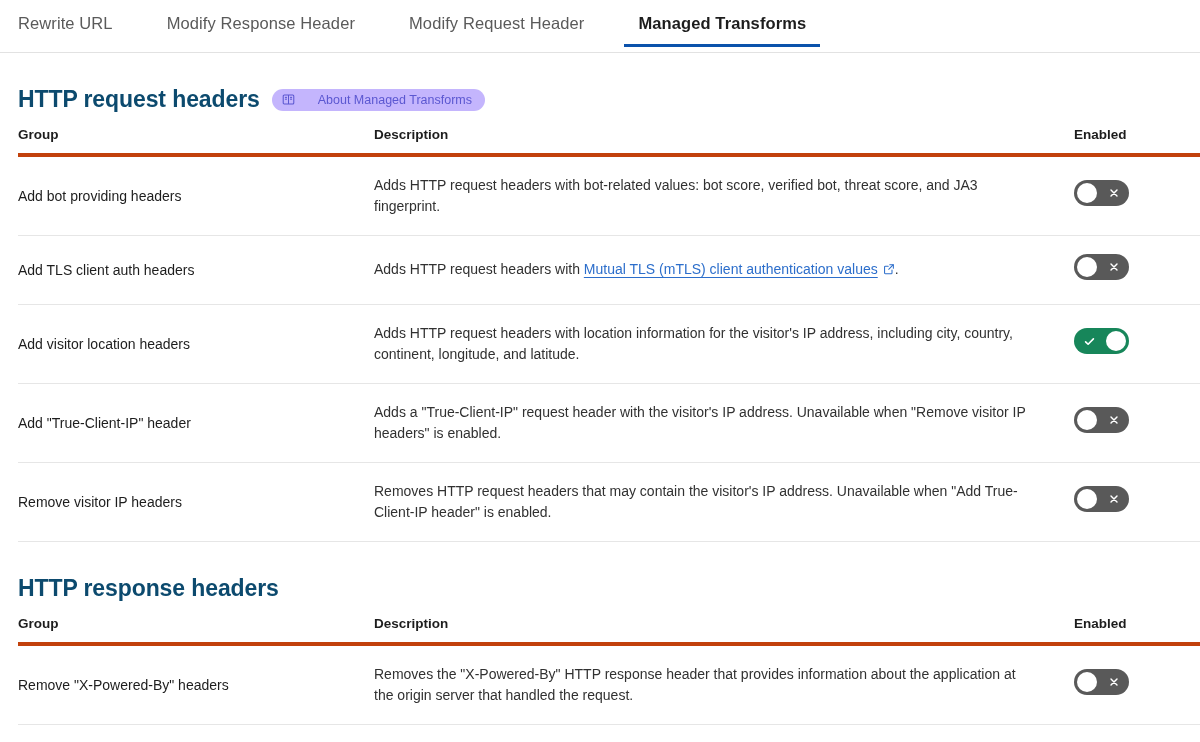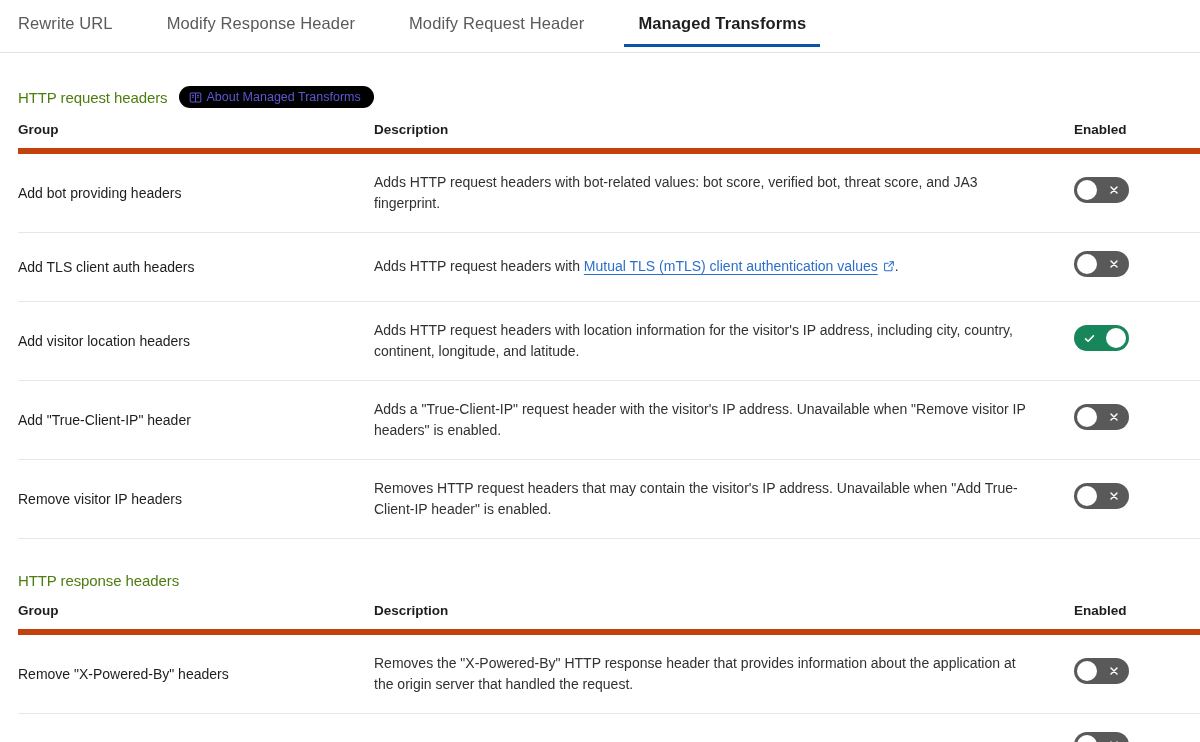--- a/index.html
+++ b/index.html
@@ -49,30 +49,30 @@
   .section { padding: 0 0 0 0; }
   .section-head {
     display: flex;
     align-items: center;
     gap: 12px;
     padding: 0 18px;
     margin-top: 33px;
     margin-bottom: 14px;
   }
   .section-title {
-    font-size: 15px;
-    font-weight: 400;
+    font-size: 23px;
+    font-weight: 700;
     letter-spacing: -.1px;
-    color: #4d7c0f;
+    color: #0c4a6e;
   }
   .badge {
     display: inline-flex;
     align-items: center;
-    gap: 4px;
-    background: #000000;
+    gap: 23px;
+    background: #c4b5fd;
     color: #5b57d1;
     border-radius: 20px;
     padding: 4px 13px 4px 10px;
     font-size: 12.5px;
     cursor: pointer;
     white-space: nowrap;
   }
   .badge svg { display: block; }
 
   
@@ -85,21 +85,21 @@
   table.mt col.c-group { width: 356px; }
   table.mt col.c-desc  { width: auto; }
   table.mt col.c-en    { width: 126px; }
 
   table.mt th {
     text-align: left;
     font-size: 13.5px;
     font-weight: 700;
     color: #1d1d1d;
     padding: 0 0 11px 0;
-    border-bottom: 6px solid #c2410c;
+    border-bottom: 4px solid #c2410c;
     vertical-align: bottom;
   }
   table.mt td {
     font-size: 14px;
     color: #313131;
     padding: 18px 0 18px 0;
     border-bottom: 1px solid #e6e6e6;
     vertical-align: middle;
     line-height: 1.5;
   }

